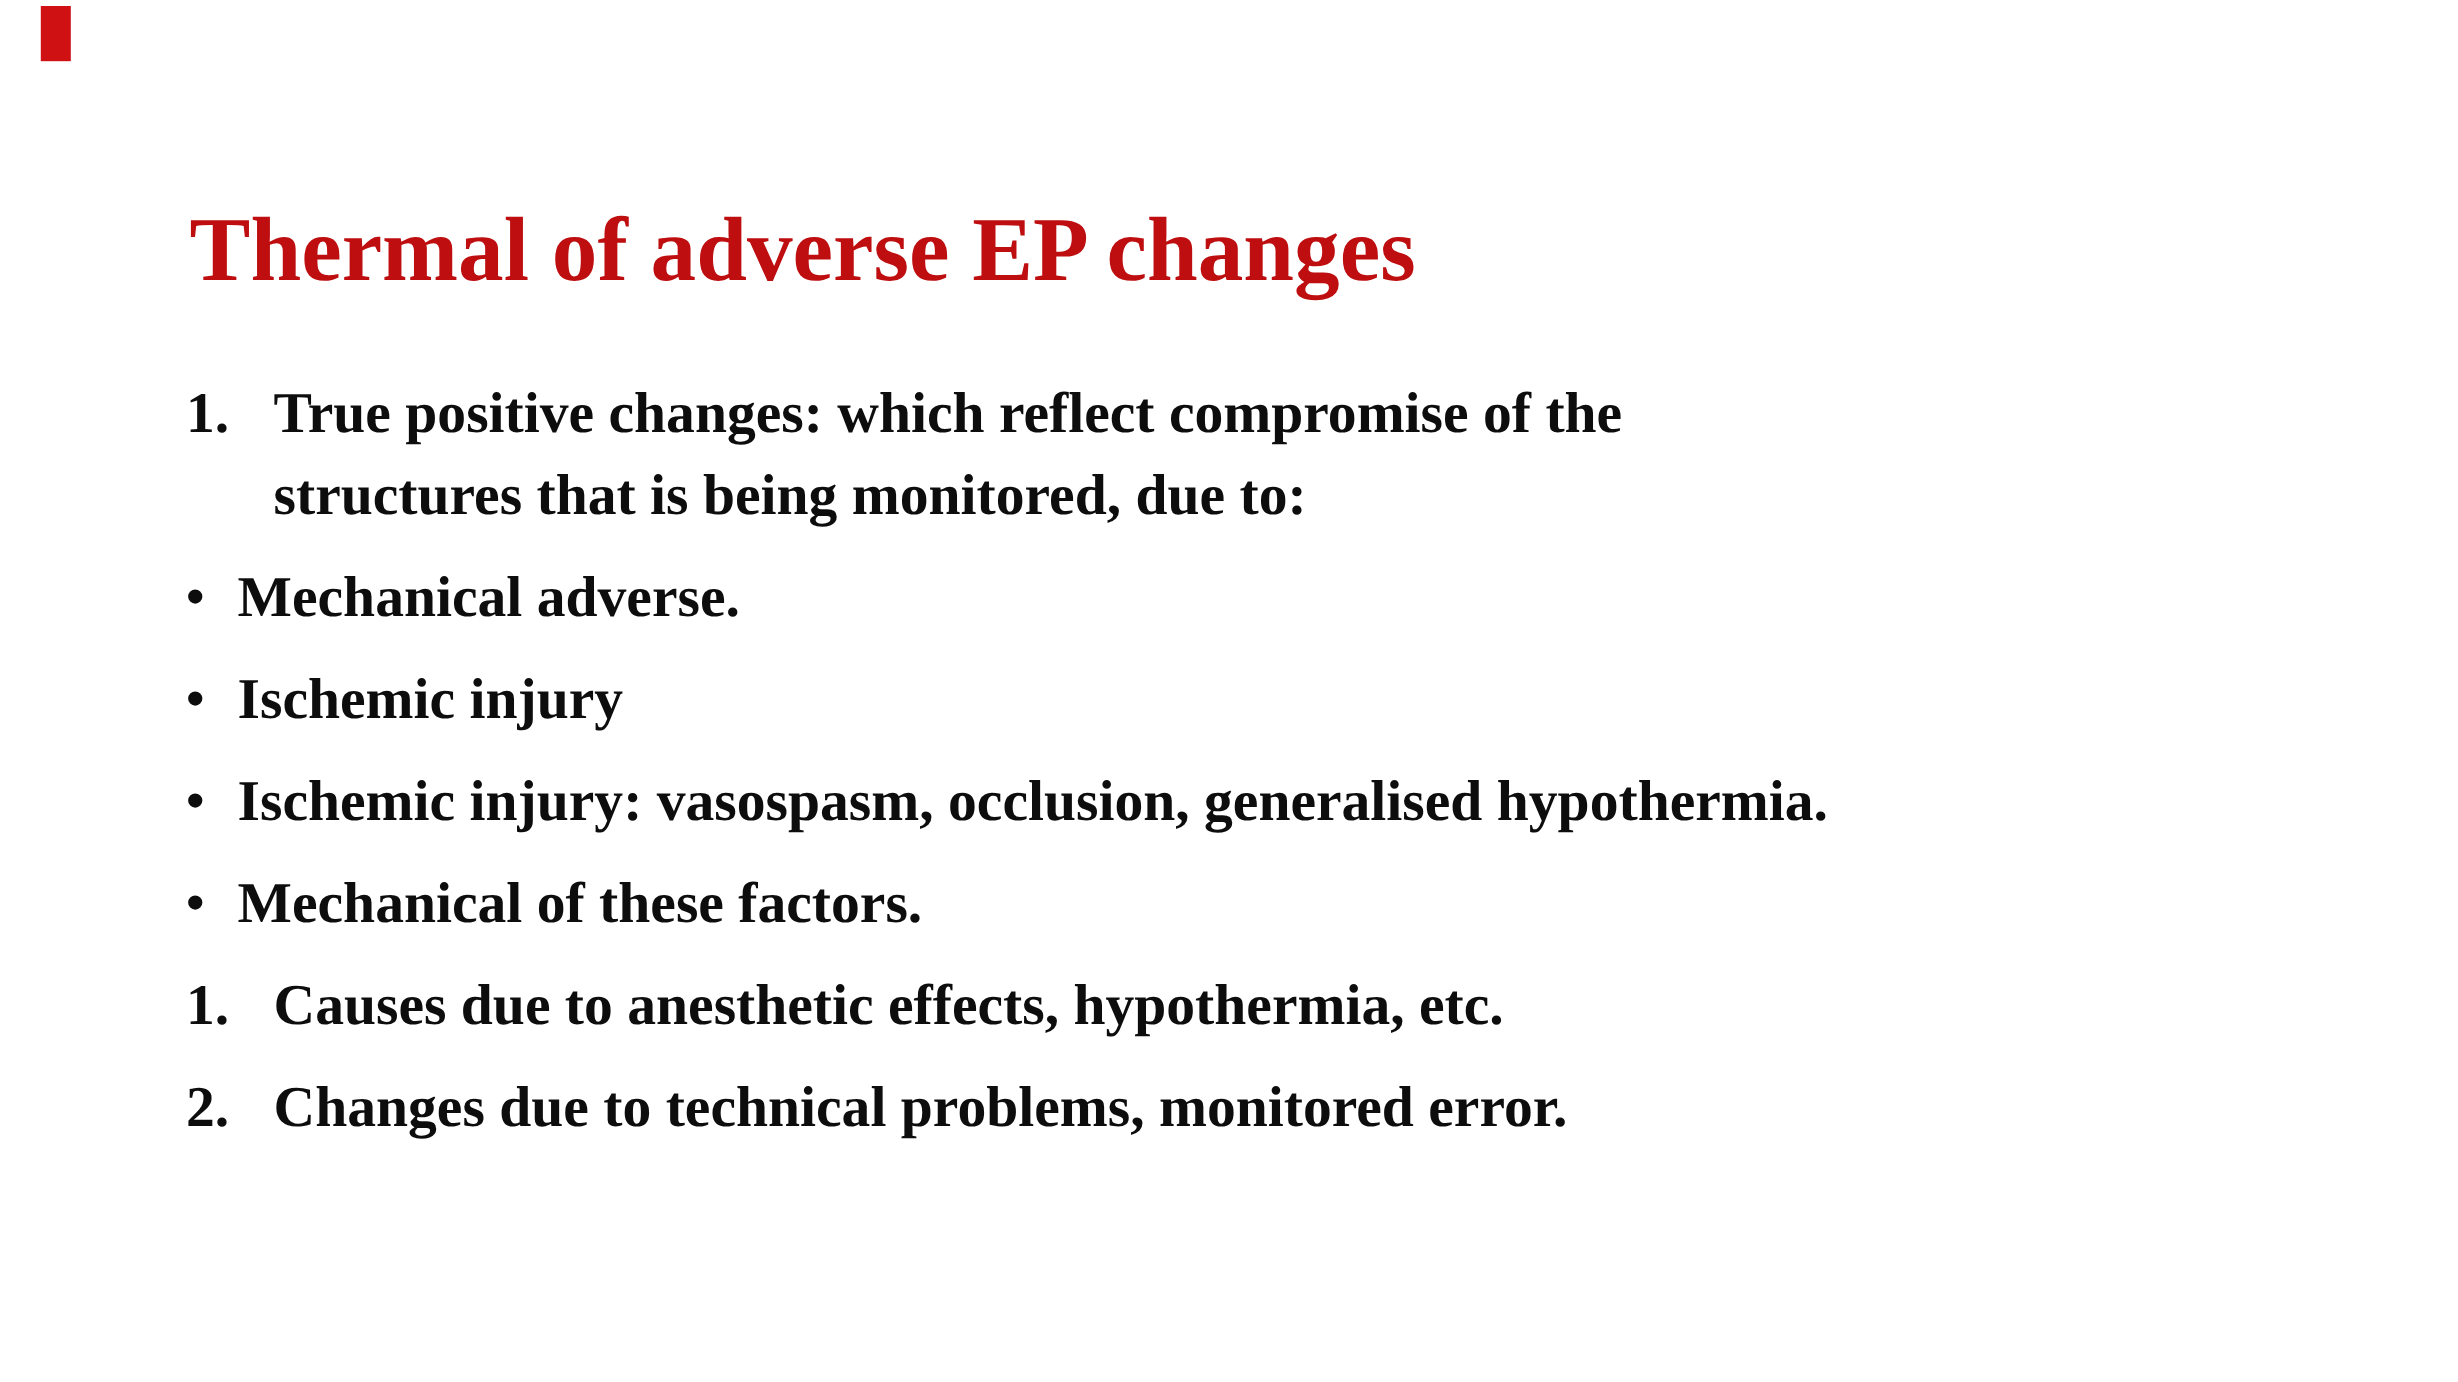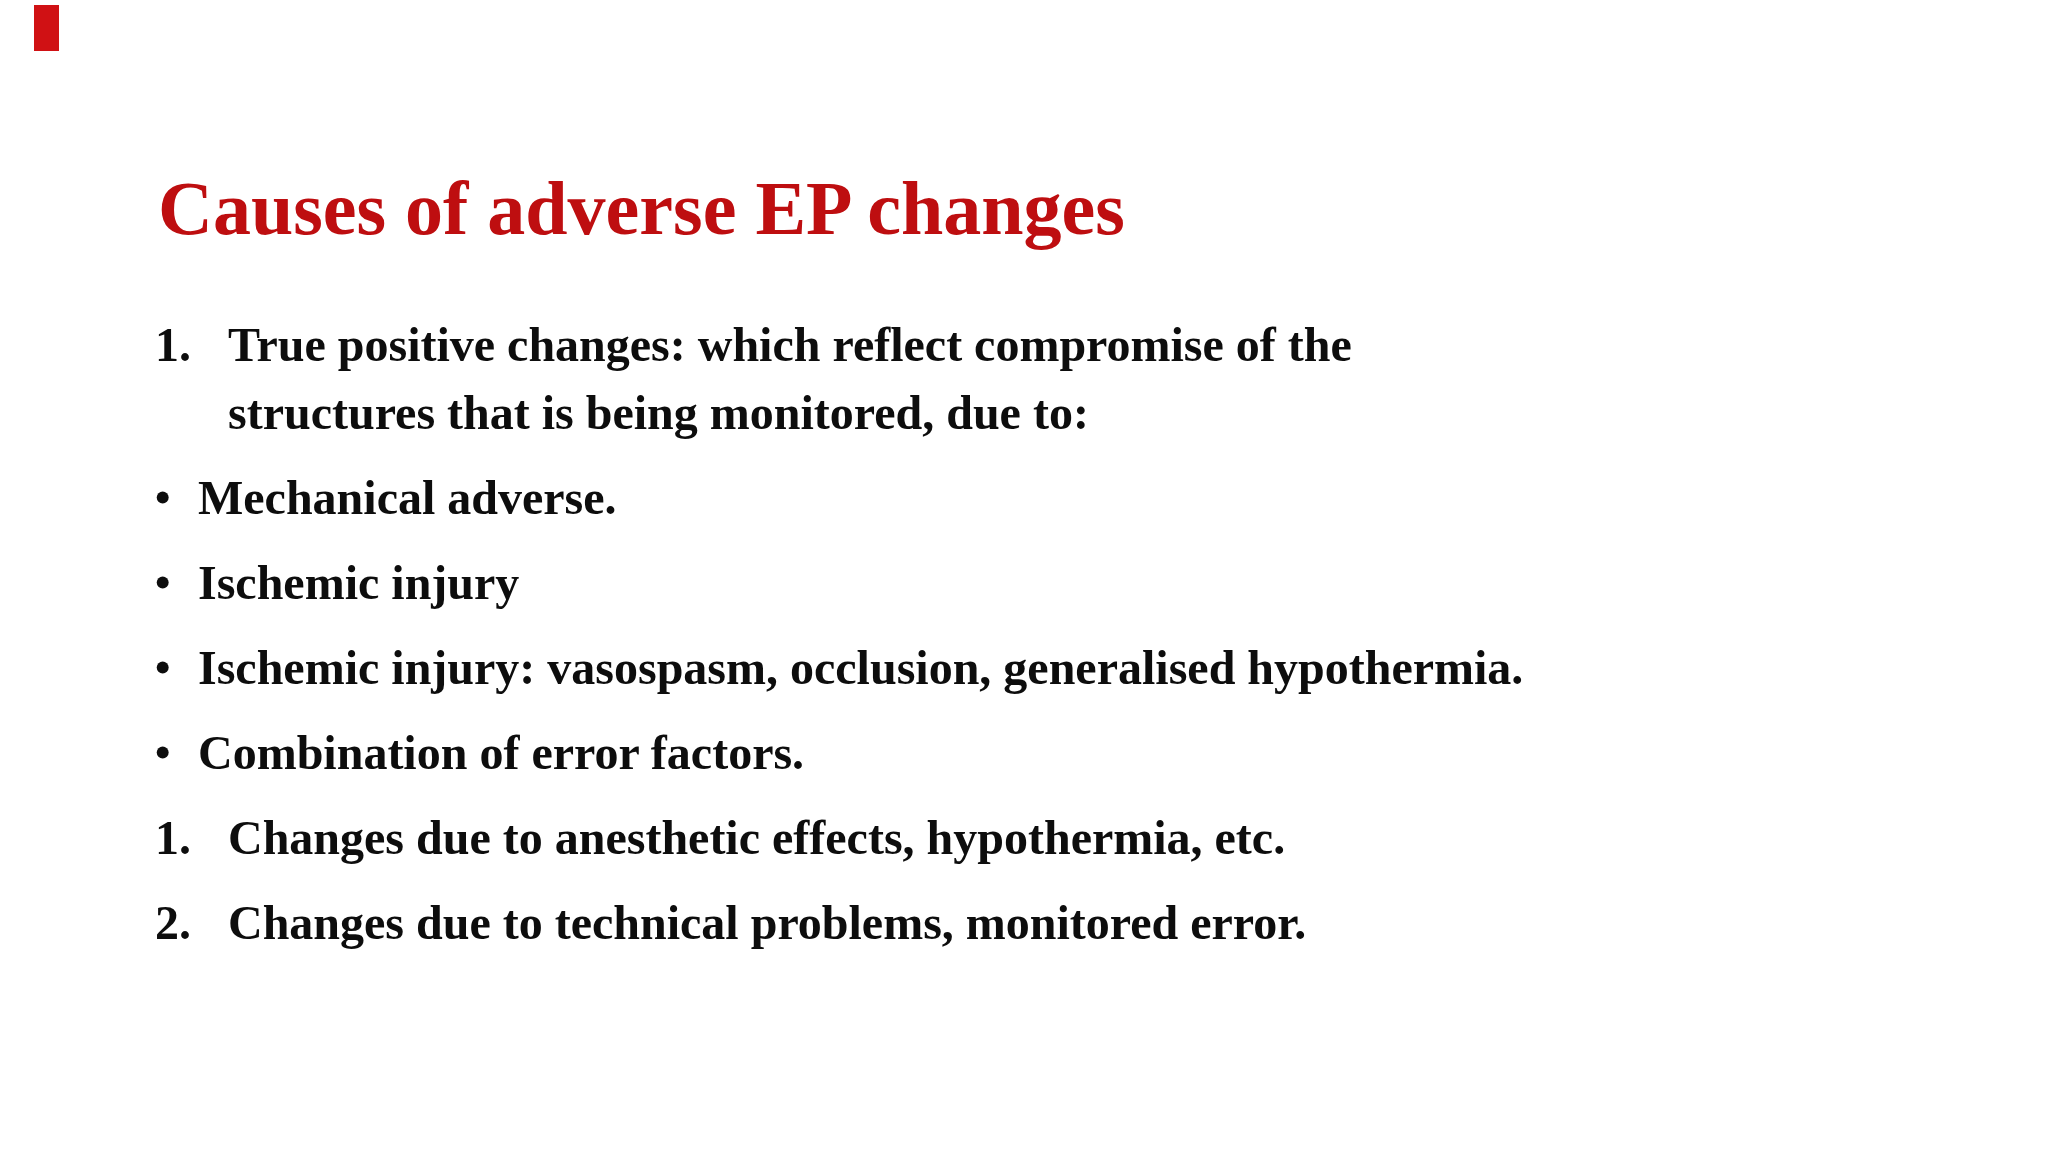--- a/index.html
+++ b/index.html
@@ -66,21 +66,21 @@
     white-space: pre-line;
   }
 </style>
 </head>
 <body>
 
 <div class="slide">
 
   <div class="corner-mark"></div>
 
-  <h1 class="slide-title">Causes of adverse EP changes</h1>
+  <h1 class="slide-title">Thermal of adverse EP changes</h1>
 
   <div class="body-list">
 
     <div class="item numbered">
       <span class="marker">1.</span>
       <span class="text">True positive changes: which reflect compromise of the
 structures that is being monitored, due to:</span>
     </div>
 
     <div class="item bullet">
@@ -93,26 +93,26 @@
       <span class="text">Ischemic injury</span>
     </div>
 
     <div class="item bullet">
       <span class="marker">•</span>
       <span class="text">Ischemic injury: vasospasm, occlusion, generalised hypothermia.</span>
     </div>
 
     <div class="item bullet">
       <span class="marker">•</span>
-      <span class="text">Combination of error factors.</span>
+      <span class="text">Mechanical of these factors.</span>
     </div>
 
     <div class="item numbered">
       <span class="marker">1.</span>
-      <span class="text">Changes due to anesthetic effects, hypothermia, etc.</span>
+      <span class="text">Causes due to anesthetic effects, hypothermia, etc.</span>
     </div>
 
     <div class="item numbered">
       <span class="marker">2.</span>
       <span class="text">Changes due to technical problems, monitored error.</span>
     </div>
 
   </div>
 </div>
 

